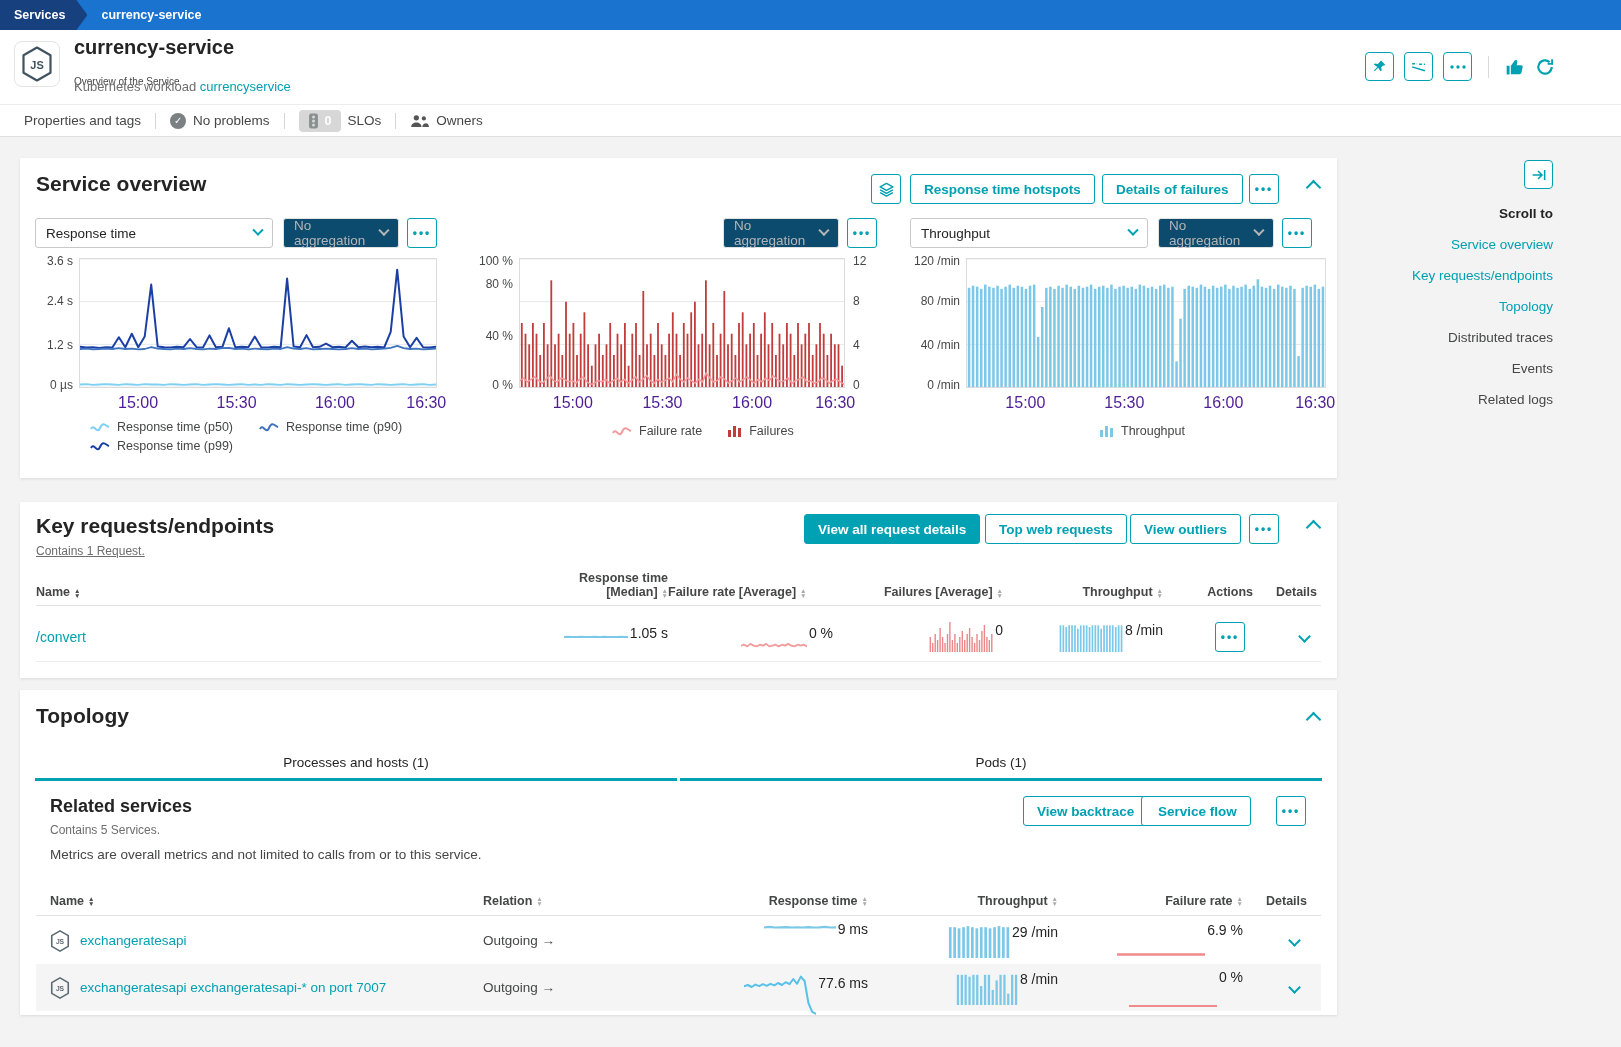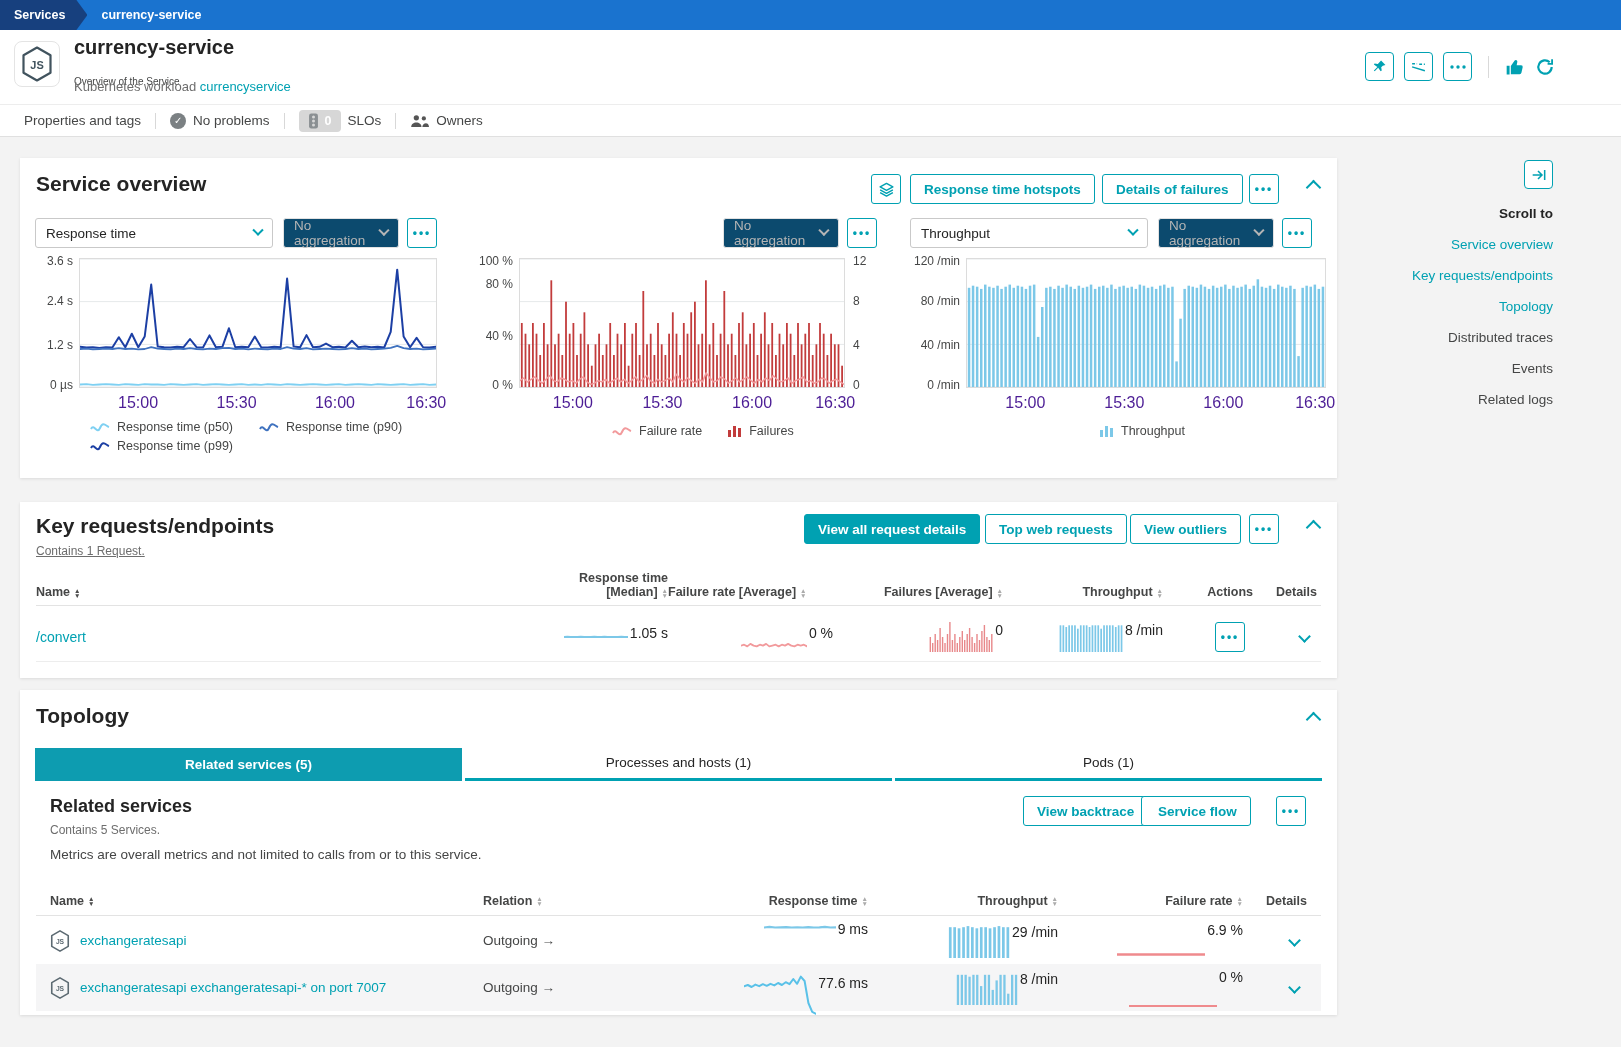--- a/index.html
+++ b/index.html
@@ -656,21 +656,20 @@
       <span class="chevdown"></span>
     </div>
   </div>
 </div>
 
 <div class="card" style="top:690px; height:325px;">
   <div class="card-title">Topology</div>
   <span class="caret-up" style="position:absolute; left:1288px; top:24px;"></span>
 
   <div class="topo-tabs">
-    <div class="topo-tab active">Related services (5)</div>
     <div class="topo-tab">Processes and hosts (1)</div>
     <div class="topo-tab">Pods (1)</div>
   </div>
 
   <div style="position:absolute; left:30px; top:106px; font-size:18px; font-weight:bold; color:#242424;">Related services</div>
   <div style="position:absolute; left:30px; top:133px; font-size:12px; color:#6d6d6d;">Contains 5 Services.</div>
   <button class="btn" style="position:absolute; left:1003px; top:106px;">View backtrace</button>
   <button class="btn" style="position:absolute; left:1121px; top:106px;padding-left:16px;">Service flow</button>
   <div class="btn iconbtn" style="position:absolute; left:1256px; top:106px;">
       <span class="dots">•••</span>

